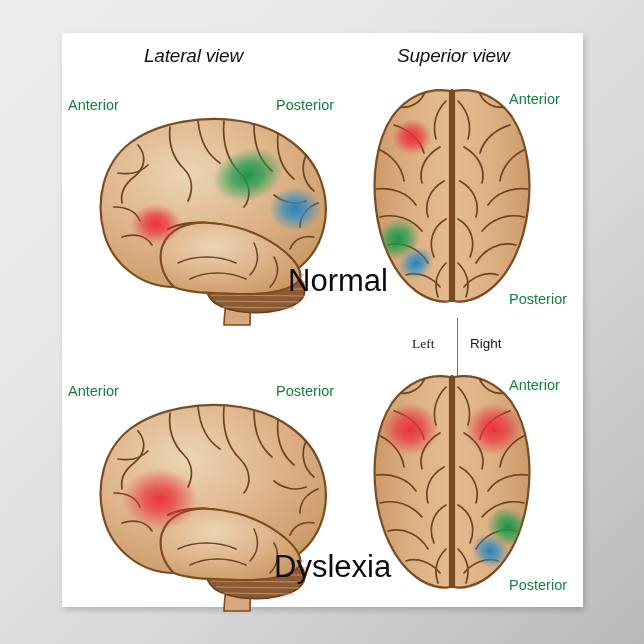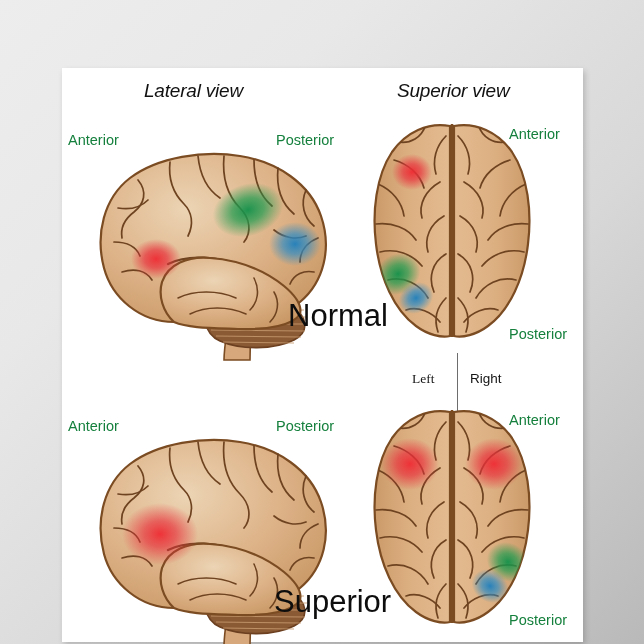--- a/index.html
+++ b/index.html
@@ -18,21 +18,20 @@
   }
   
   #poster {
     position: absolute;
     left: 62px;
     top: 33px;
     width: 521px;
     height: 574px;
     background: #ffffff;
     box-shadow: 2px 3px 6px rgba(0,0,0,0.18);
-    margin-top: 35px;
   }
   
   .view-title {
     position: absolute;
     font-style: italic;
     font-weight: 400;
     font-size: 19px;
     color: #111;
     white-space: nowrap;
     letter-spacing: -0.2px;
@@ -356,21 +355,21 @@
             <path d="M196,146 C202,156 200,168 192,176"></path>
           </g>
         </g>
 
         <g clip-path="url(#dl-clip)">
           <ellipse cx="82" cy="102" rx="38" ry="31" fill="url(#dl-red)"></ellipse>
         </g>
       </svg>
     </div>
 
-    <div class="cond-label" style="left:212px; top:516px;">Superior</div>
+    <div class="cond-label" style="left:212px; top:516px;">Dyslexia</div>
 
     <div class="dir-label" style="left:447px; top:344px;">Anterior</div>
 
     <div class="dir-label" style="left:447px; top:544px;">Posterior</div>
 
     <div class="brain" id="brain-dyslexia-superior" style="left:308px; top:338px;">
       <svg width="164" height="225" viewBox="0 0 164 225">
         <defs>
           <linearGradient id="ds-gl" x1="0%" y1="0%" x2="100%" y2="0%">
             <stop offset="0%" stop-color="#cb9a69"></stop>

